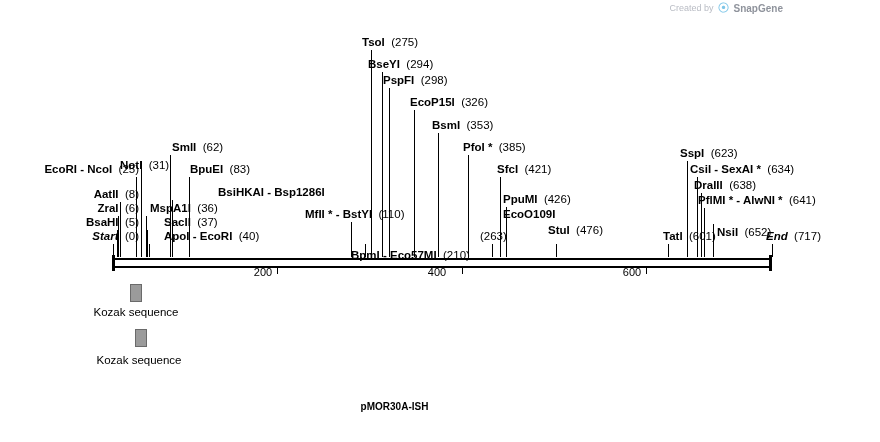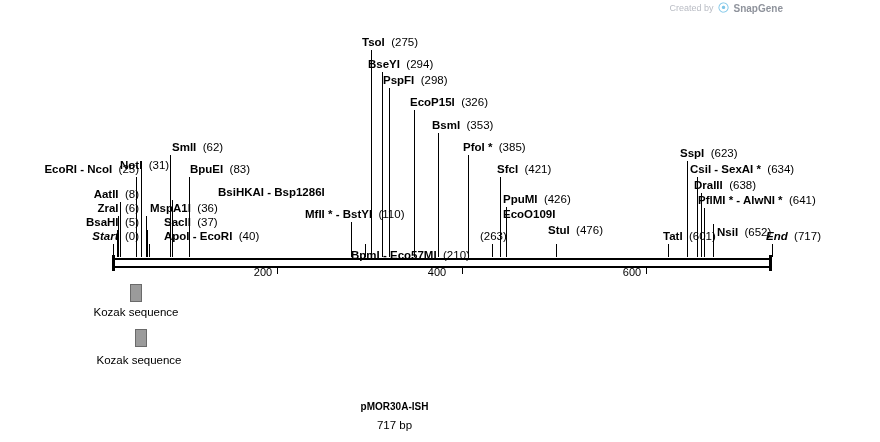--- a/index.html
+++ b/index.html
@@ -237,15 +237,14 @@
     </div>
 
   <div id="features-layer">
       <div class="feature-box" style="left: 130px; top: 284px;"></div>
       <div class="feature-label" style="left: 136px; top: 306px;">Kozak sequence</div>
       <div class="feature-box" style="left: 135px; top: 329px;"></div>
       <div class="feature-label" style="left: 139px; top: 354px;">Kozak sequence</div>
     </div>
 
   <div class="plasmid-name">pMOR30A-ISH</div>
-  <div class="plasmid-size">717 bp</div>
 
 </div>
 
 </body></html>

